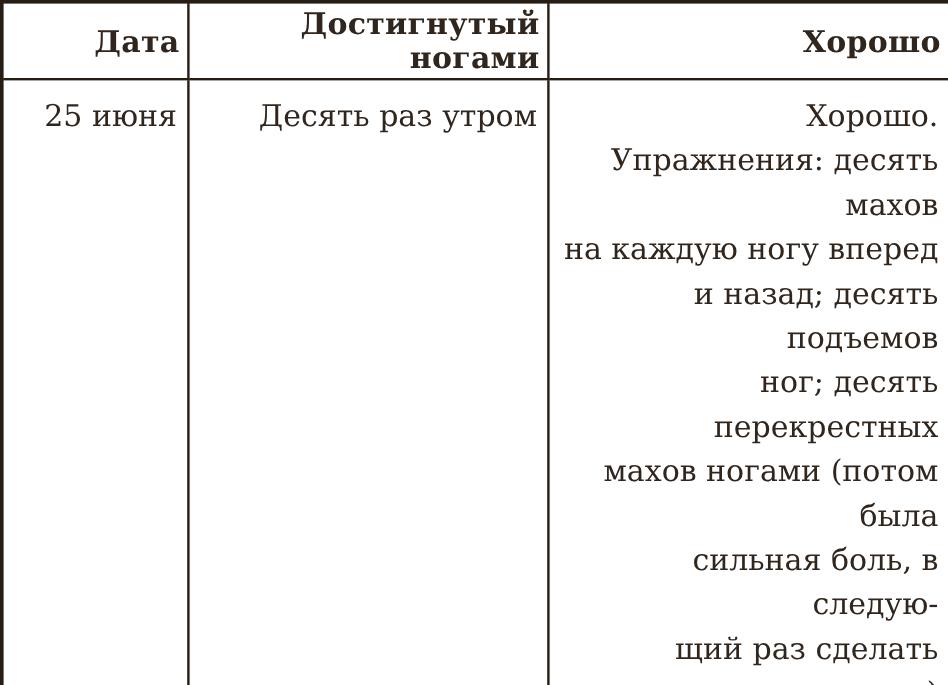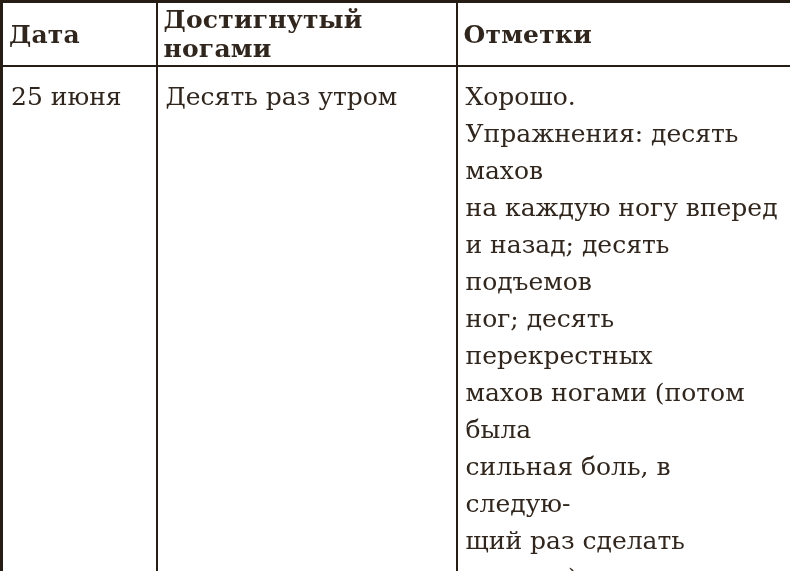--- a/index.html
+++ b/index.html
@@ -20,21 +20,21 @@
     table-layout: fixed;
     background: #ffffff;
     color: #30261d;
     border: 3px solid #261d15;
   }
   table.log-table col.c-date  { width: 155px; }
   table.log-table col.c-level { width: 300px; }
   table.log-table col.c-notes { width: 335px; }
   th, td {
     border: 2px solid #261d15;
-    text-align: left;
+    text-align: right;
     font-size: 25px;
   }
   thead th {
     height: 50px;
     vertical-align: middle;
     font-weight: bold;
     padding: 2px 6px;
     letter-spacing: 0.2px;
   }
   tbody td {
@@ -51,21 +51,21 @@
 <table class="log-table">
   <colgroup>
     <col class="c-date">
     <col class="c-level">
     <col class="c-notes">
   </colgroup>
   <thead>
     <tr>
       <th>Дата</th>
       <th>Достигнутый ногами</th>
-      <th>Отметки</th>
+      <th>Хорошо</th>
     </tr>
   </thead>
   <tbody>
     <tr class="row-1">
       <td>25 июня</td>
       <td>Десять раз утром</td>
       <td>Хорошо.
 Упражнения: десять махов
 на каждую ногу вперед
 и назад; десять подъемов

